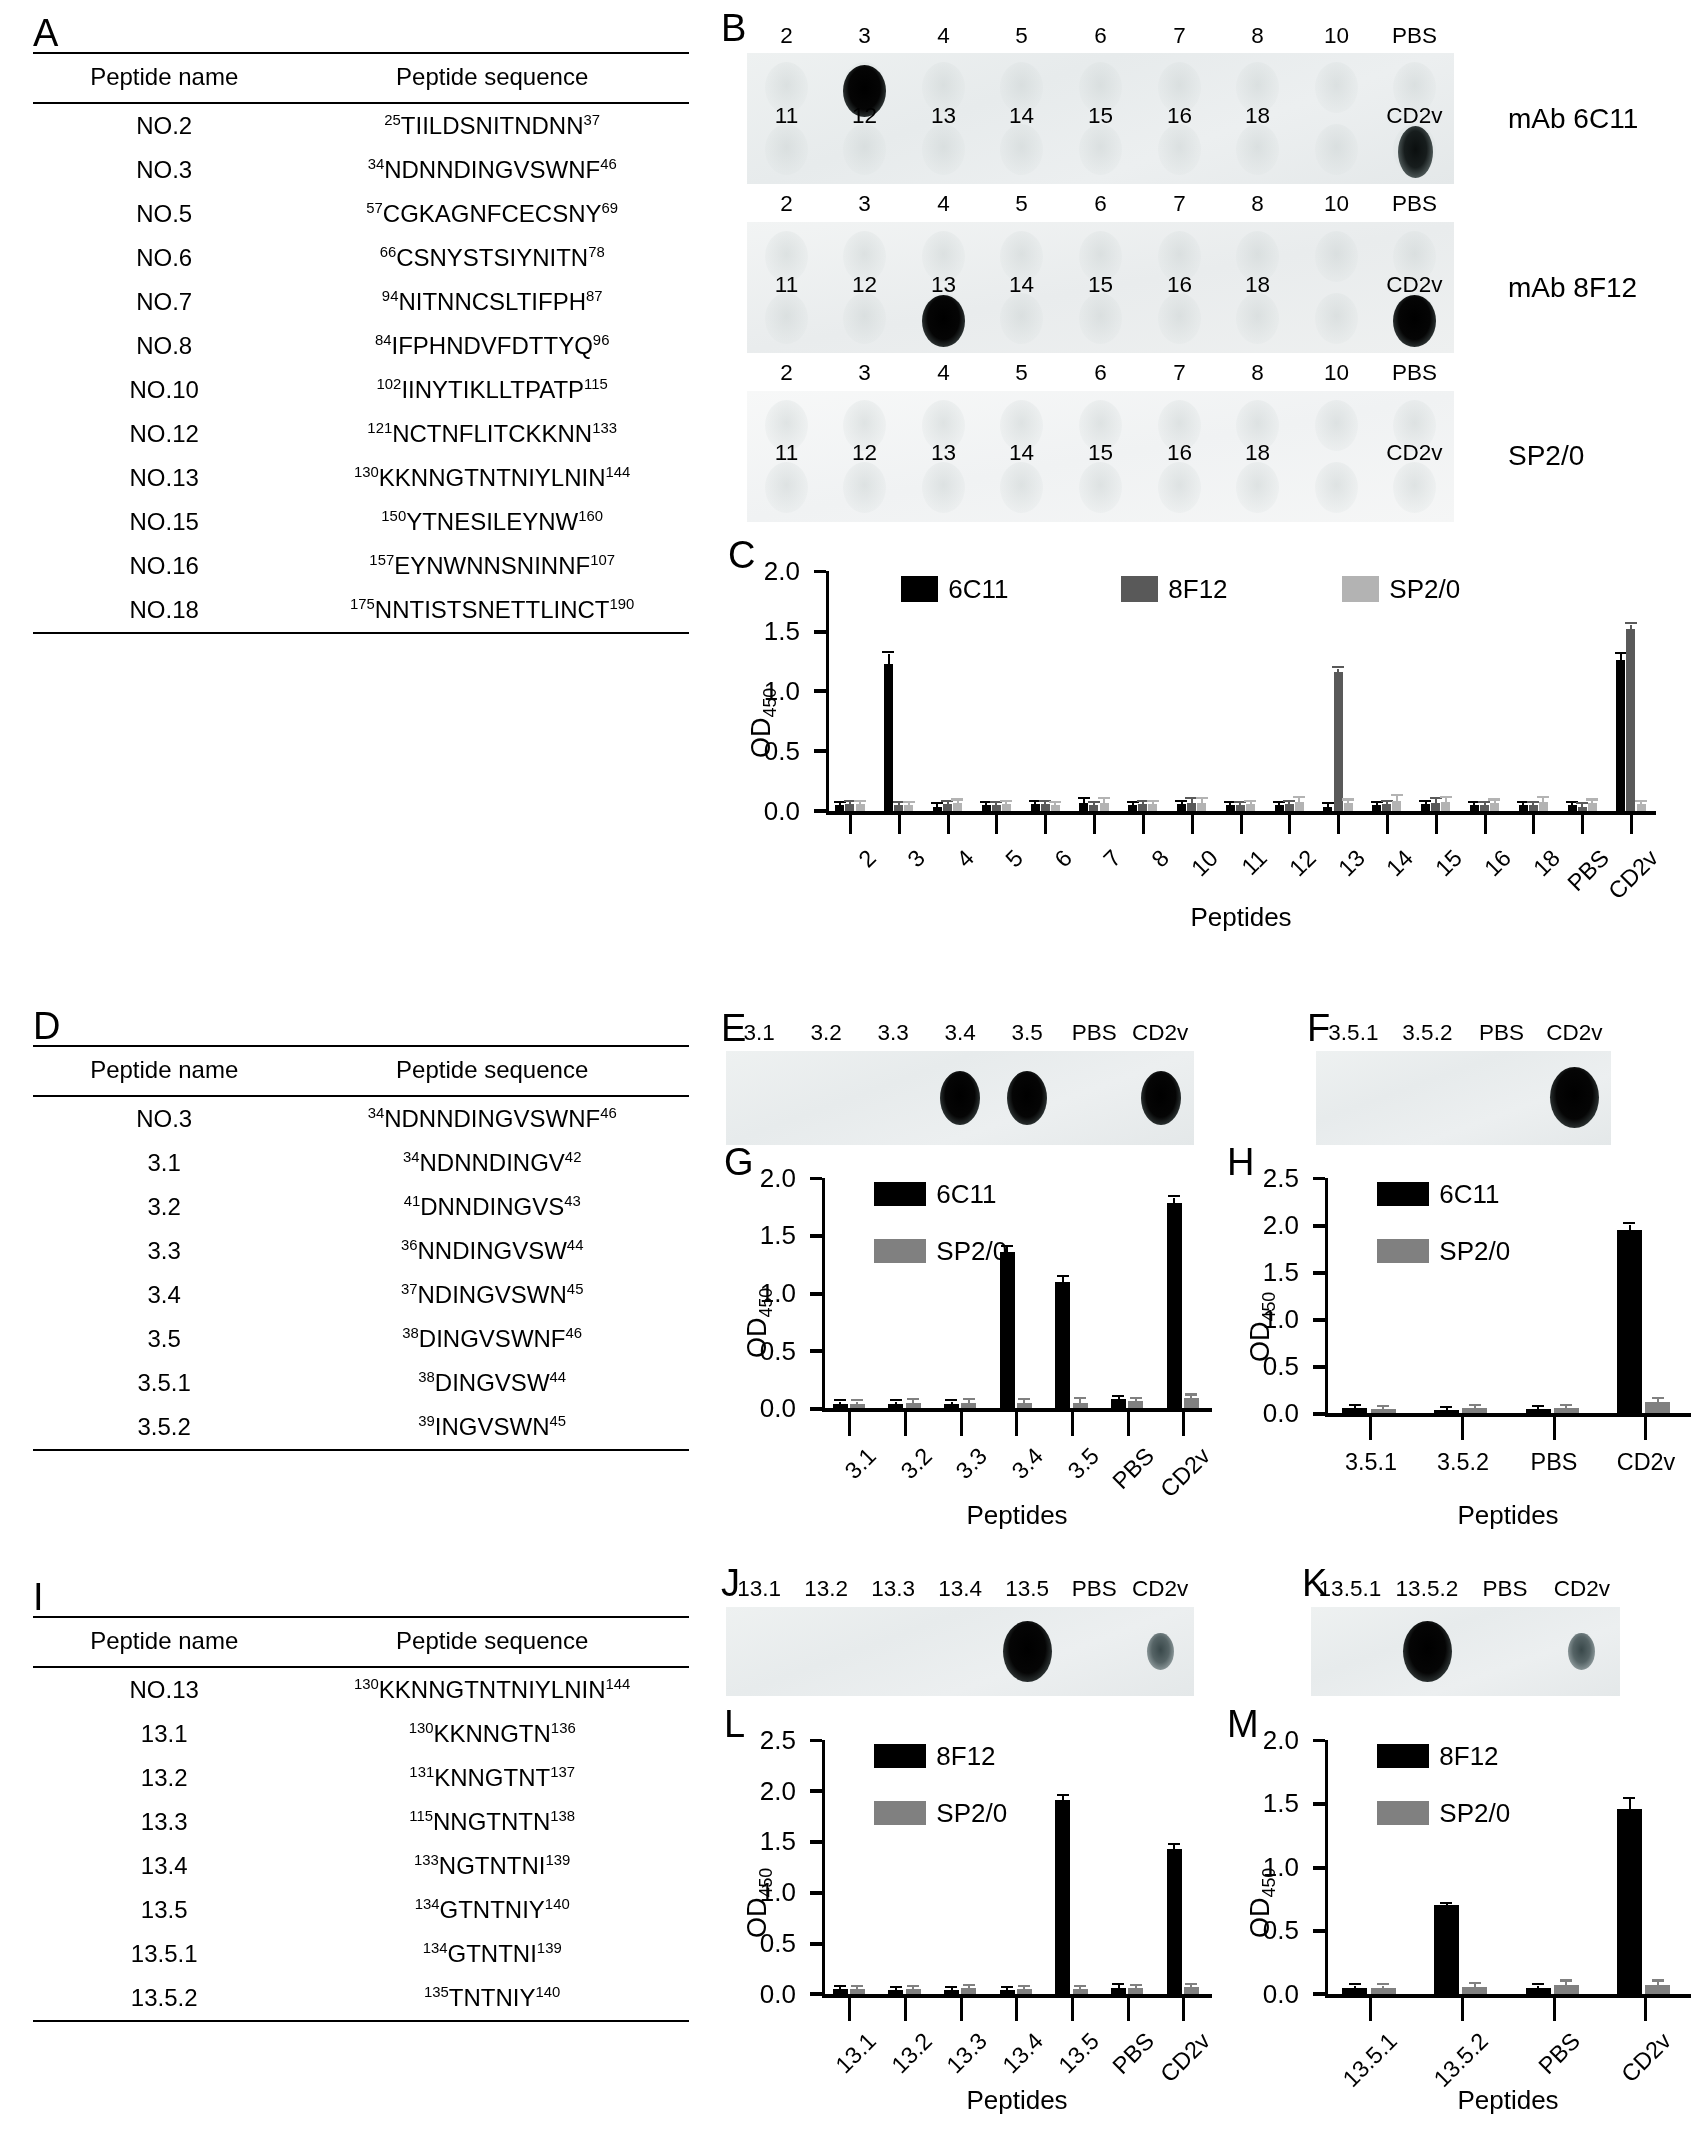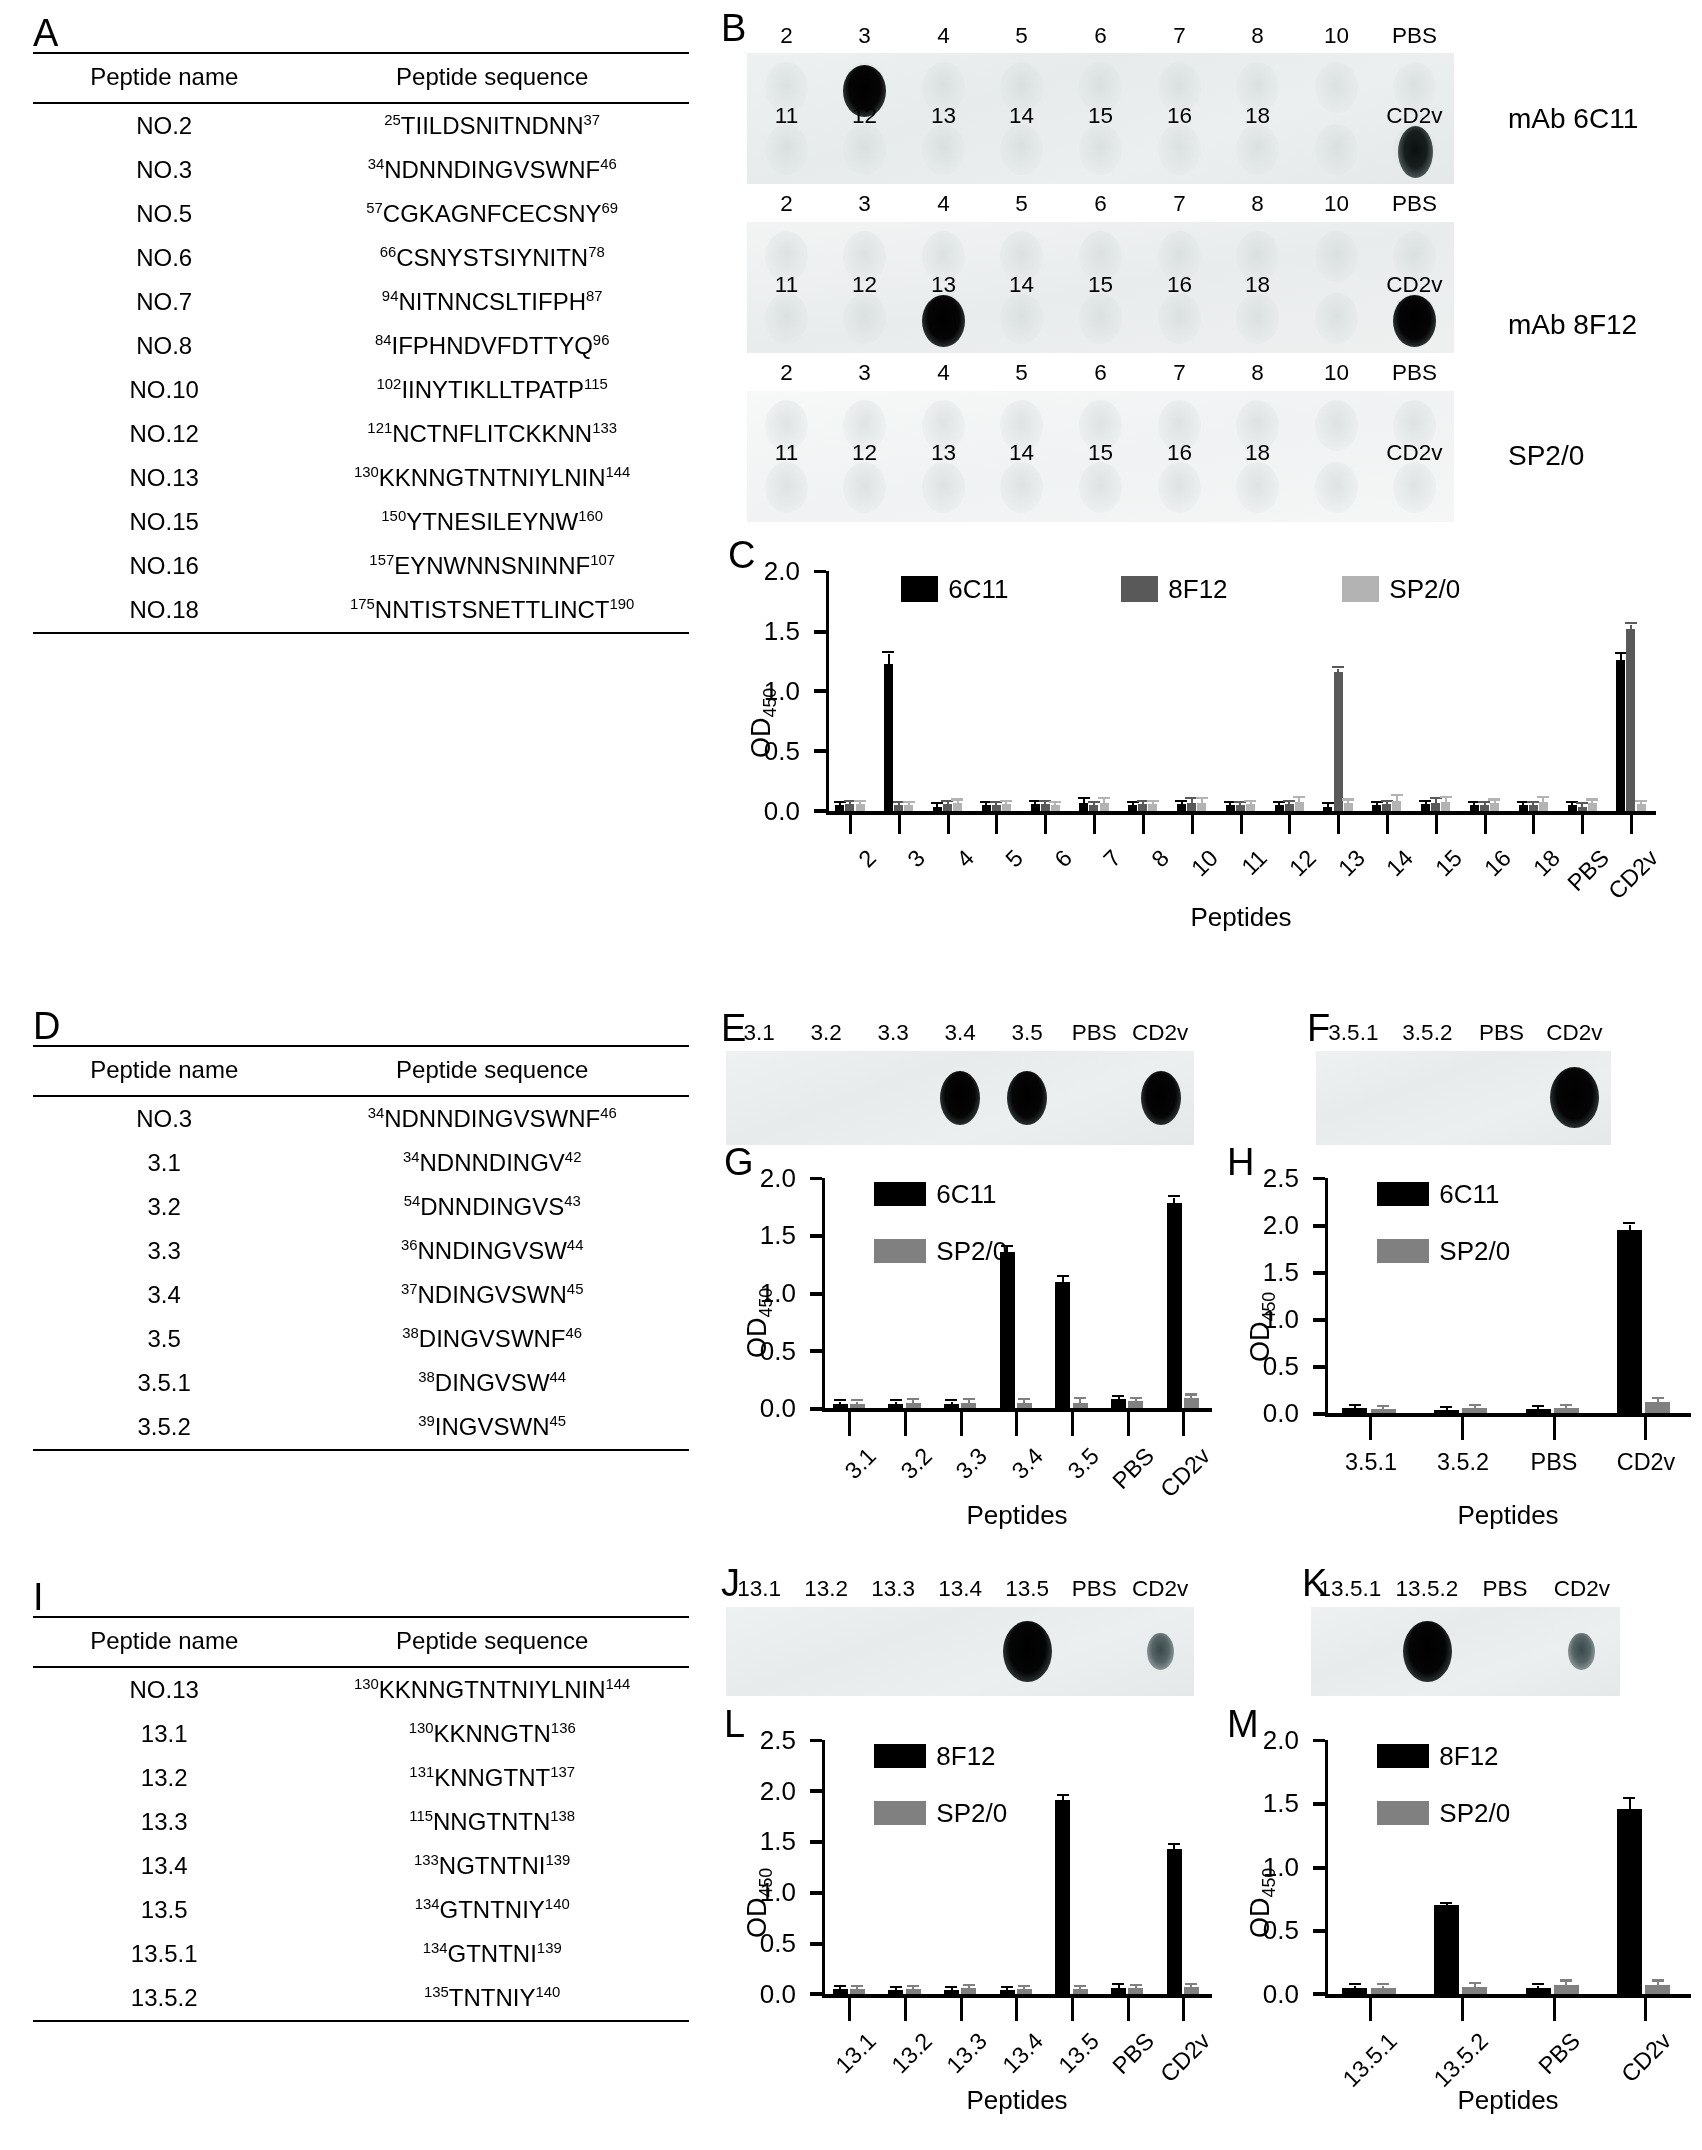--- a/index.html
+++ b/index.html
@@ -200,21 +200,21 @@
         <div class="dot" style="left: 646px; top: 73px; width: 43px; height: 52px;"></div>
       </div>
       <div class="lanelab" style="left: 26px; width: 79px; top: 265px;">11</div>
       <div class="lanelab" style="left: 104px; width: 79px; top: 265px;">12</div>
       <div class="lanelab" style="left: 183px; width: 79px; top: 265px;">13</div>
       <div class="lanelab" style="left: 261px; width: 79px; top: 265px;">14</div>
       <div class="lanelab" style="left: 340px; width: 79px; top: 265px;">15</div>
       <div class="lanelab" style="left: 419px; width: 79px; top: 265px;">16</div>
       <div class="lanelab" style="left: 497px; width: 79px; top: 265px;">18</div>
       <div class="lanelab" style="left: 654px; width: 79px; top: 265px;">CD2v</div>
-      <div class="sidelab" style="left: 787px; top: 265px; margin-top: 37px;">mAb 8F12</div>
+      <div class="sidelab" style="left: 787px; top: 265px;">mAb 8F12</div>
       <div class="lanelab" style="left: 26px; width: 79px; top: 353px;">2</div>
       <div class="lanelab" style="left: 104px; width: 79px; top: 353px;">3</div>
       <div class="lanelab" style="left: 183px; width: 79px; top: 353px;">4</div>
       <div class="lanelab" style="left: 261px; width: 79px; top: 353px;">5</div>
       <div class="lanelab" style="left: 340px; width: 79px; top: 353px;">6</div>
       <div class="lanelab" style="left: 419px; width: 79px; top: 353px;">7</div>
       <div class="lanelab" style="left: 497px; width: 79px; top: 353px;">8</div>
       <div class="lanelab" style="left: 576px; width: 79px; top: 353px;">10</div>
       <div class="lanelab" style="left: 654px; width: 79px; top: 353px;">PBS</div>
       <div class="blot white" style="position: absolute; left: 26px; top: 382px; width: 707px; height: 131px;">
@@ -483,21 +483,21 @@
         <tr>
           <td>NO.3</td>
           <td><sup>34</sup>NDNNDINGVSWNF<sup>46</sup></td>
         </tr>
         <tr>
           <td>3.1</td>
           <td><sup>34</sup>NDNNDINGV<sup>42</sup></td>
         </tr>
         <tr>
           <td>3.2</td>
-          <td><sup>54</sup>DNNDINGVS<sup>43</sup></td>
+          <td><sup>41</sup>DNNDINGVS<sup>43</sup></td>
         </tr>
         <tr>
           <td>3.3</td>
           <td><sup>36</sup>NNDINGVSW<sup>44</sup></td>
         </tr>
         <tr>
           <td>3.4</td>
           <td><sup>37</sup>NDINGVSWN<sup>45</sup></td>
         </tr>
         <tr>

